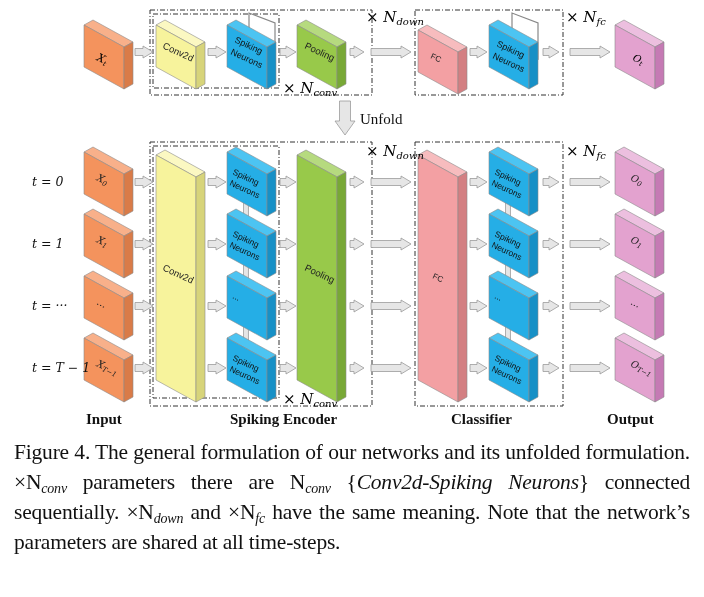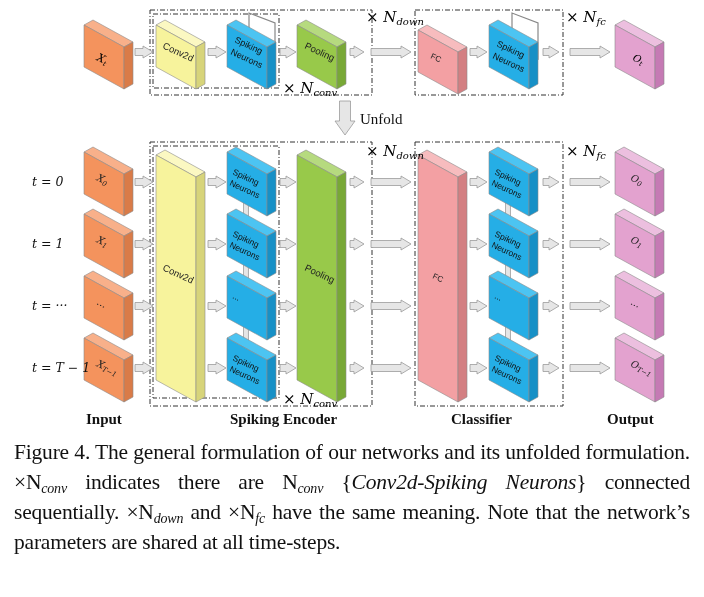--- a/index.html
+++ b/index.html
@@ -273,14 +273,14 @@
         <text x="232" y="360" font-size="8.5" class="lbl" fill="#111" transform="rotate(25 232 360)">Spiking</text>
         <text x="229" y="371" font-size="8.5" class="lbl" fill="#111" transform="rotate(25 229 371)">Neurons</text>
         <text x="494" y="360" font-size="8.5" class="lbl" fill="#111" transform="rotate(25 494 360)">Spiking</text>
         <text x="491" y="371" font-size="8.5" class="lbl" fill="#111" transform="rotate(25 491 371)">Neurons</text>
         <text x="630" y="366" font-size="9.5" class="math" fill="#222" transform="rotate(25 630 366)"><tspan>O</tspan><tspan font-size="7" dy="2">T−1</tspan></text>
       </g>
     </g>
 </svg>
 
 <div class="caption">
-  <span>Figure 4. The general formulation of our networks and its unfolded formulation. ×N</span><sub>conv</sub><span> indicates there are N</span><sub>conv</sub><span> {</span><i>Conv2d-Spiking Neurons</i><span>} connected sequentially.  ×N</span><sub>down</sub><span> and ×N</span><sub>fc</sub><span> have the same meaning.  Note that the network’s parameters are shared at all time-steps.</span>
+  <span>Figure 4. The general formulation of our networks and its unfolded formulation. ×N</span><sub>conv</sub><span> parameters there are N</span><sub>conv</sub><span> {</span><i>Conv2d-Spiking Neurons</i><span>} connected sequentially.  ×N</span><sub>down</sub><span> and ×N</span><sub>fc</sub><span> have the same meaning.  Note that the network’s parameters are shared at all time-steps.</span>
 </div>
 
 </body></html>

